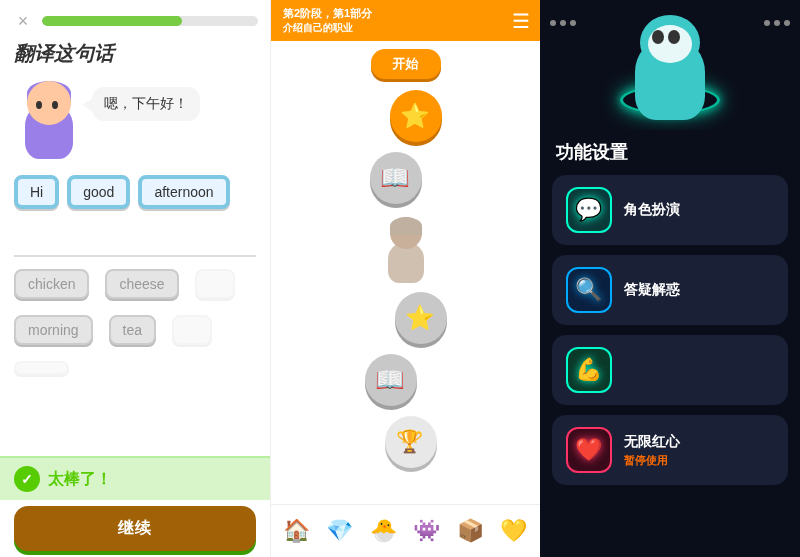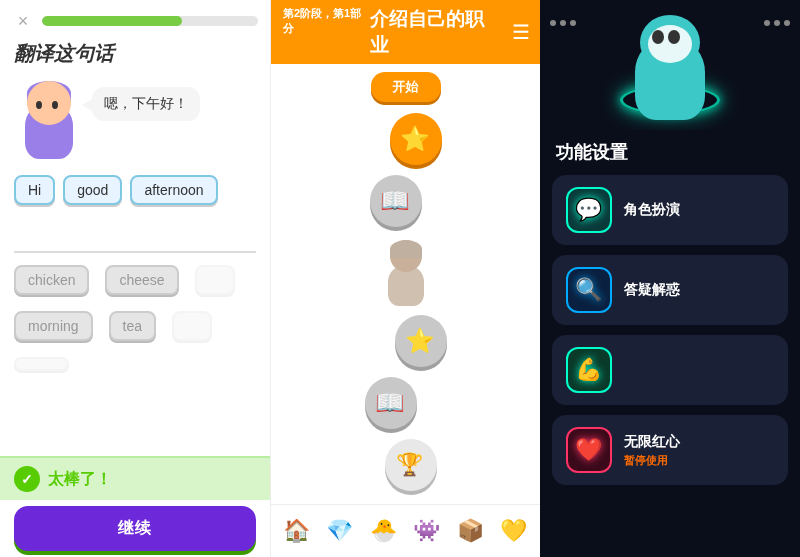--- a/index.html
+++ b/index.html
@@ -132,21 +132,21 @@
     }
 
     .word-bank-top {
       display: flex;
       flex-wrap: wrap;
       gap: 8px;
       padding: 12px 14px 4px;
     }
     .word-chip {
       background: #fff;
-      border: 2px solid #0f766e;
+      border: 4px solid #0f766e;
       border-radius: 8px;
       padding: 5px 12px;
       font-size: 14px;
       color: #333;
       cursor: pointer;
       box-shadow: 0 2px 0 #ccc;
     }
     .word-chip.selected {
       background: #e8f4ff;
       border-color: #7ec8e3;
@@ -195,21 +195,21 @@
       font-size: 14px;
       font-weight: bold;
     }
     .success-text {
       color: #58cc02;
       font-weight: 800;
       font-size: 16px;
     }
 
     .continue-btn {
-      background: #6d28d9;
+      background: #a16207;
       border: none;
       border-radius: 14px;
       margin: 6px 14px;
       padding: 12px;
       font-size: 16px;
       font-weight: 800;
       color: #fff;
       cursor: pointer;
       box-shadow: 0 4px 0 #3a9a00;
       letter-spacing: 1px;
@@ -223,21 +223,21 @@
       display: flex;
       flex-direction: column;
       border-left: 1px solid #eee;
     }
 
     .mid-header {
       background: #ff9600;
       padding: 6px 40px 6px 12px;
       position: relative;
       display: flex;
-      flex-direction: row;
+      flex-direction: column;
     }
     .mid-menu-icon {
       position: absolute;
       right: 10px;
       top: 50%;
       transform: translateY(-50%);
       font-size: 20px;
       color: white;
       cursor: pointer;
     }
@@ -497,21 +497,21 @@
   <div class="success-bar">
     <div class="success-icon">✓</div>
     <span class="success-text">太棒了！</span>
   </div>
   <button class="continue-btn">继续</button>
 </div>
 
 <div class="middle-panel">
   <div class="mid-header">
     <span style="color:white;font-size:11px;font-weight:600;">第2阶段，第1部分</span>
-    <span style="color:white;font-size:19px;font-weight:800;">介绍自己的职业</span>
+    <span style="color:white;font-size:10px;font-weight:800;">介绍自己的职业</span>
     <div class="mid-menu-icon">☰</div>
   </div>
 
   <div class="mid-scroll">
     <button class="start-btn">开始</button>
 
     <div class="lesson-node active" style="margin-left:20px">
       <span class="lesson-node-icon">⭐</span>
     </div>
 

